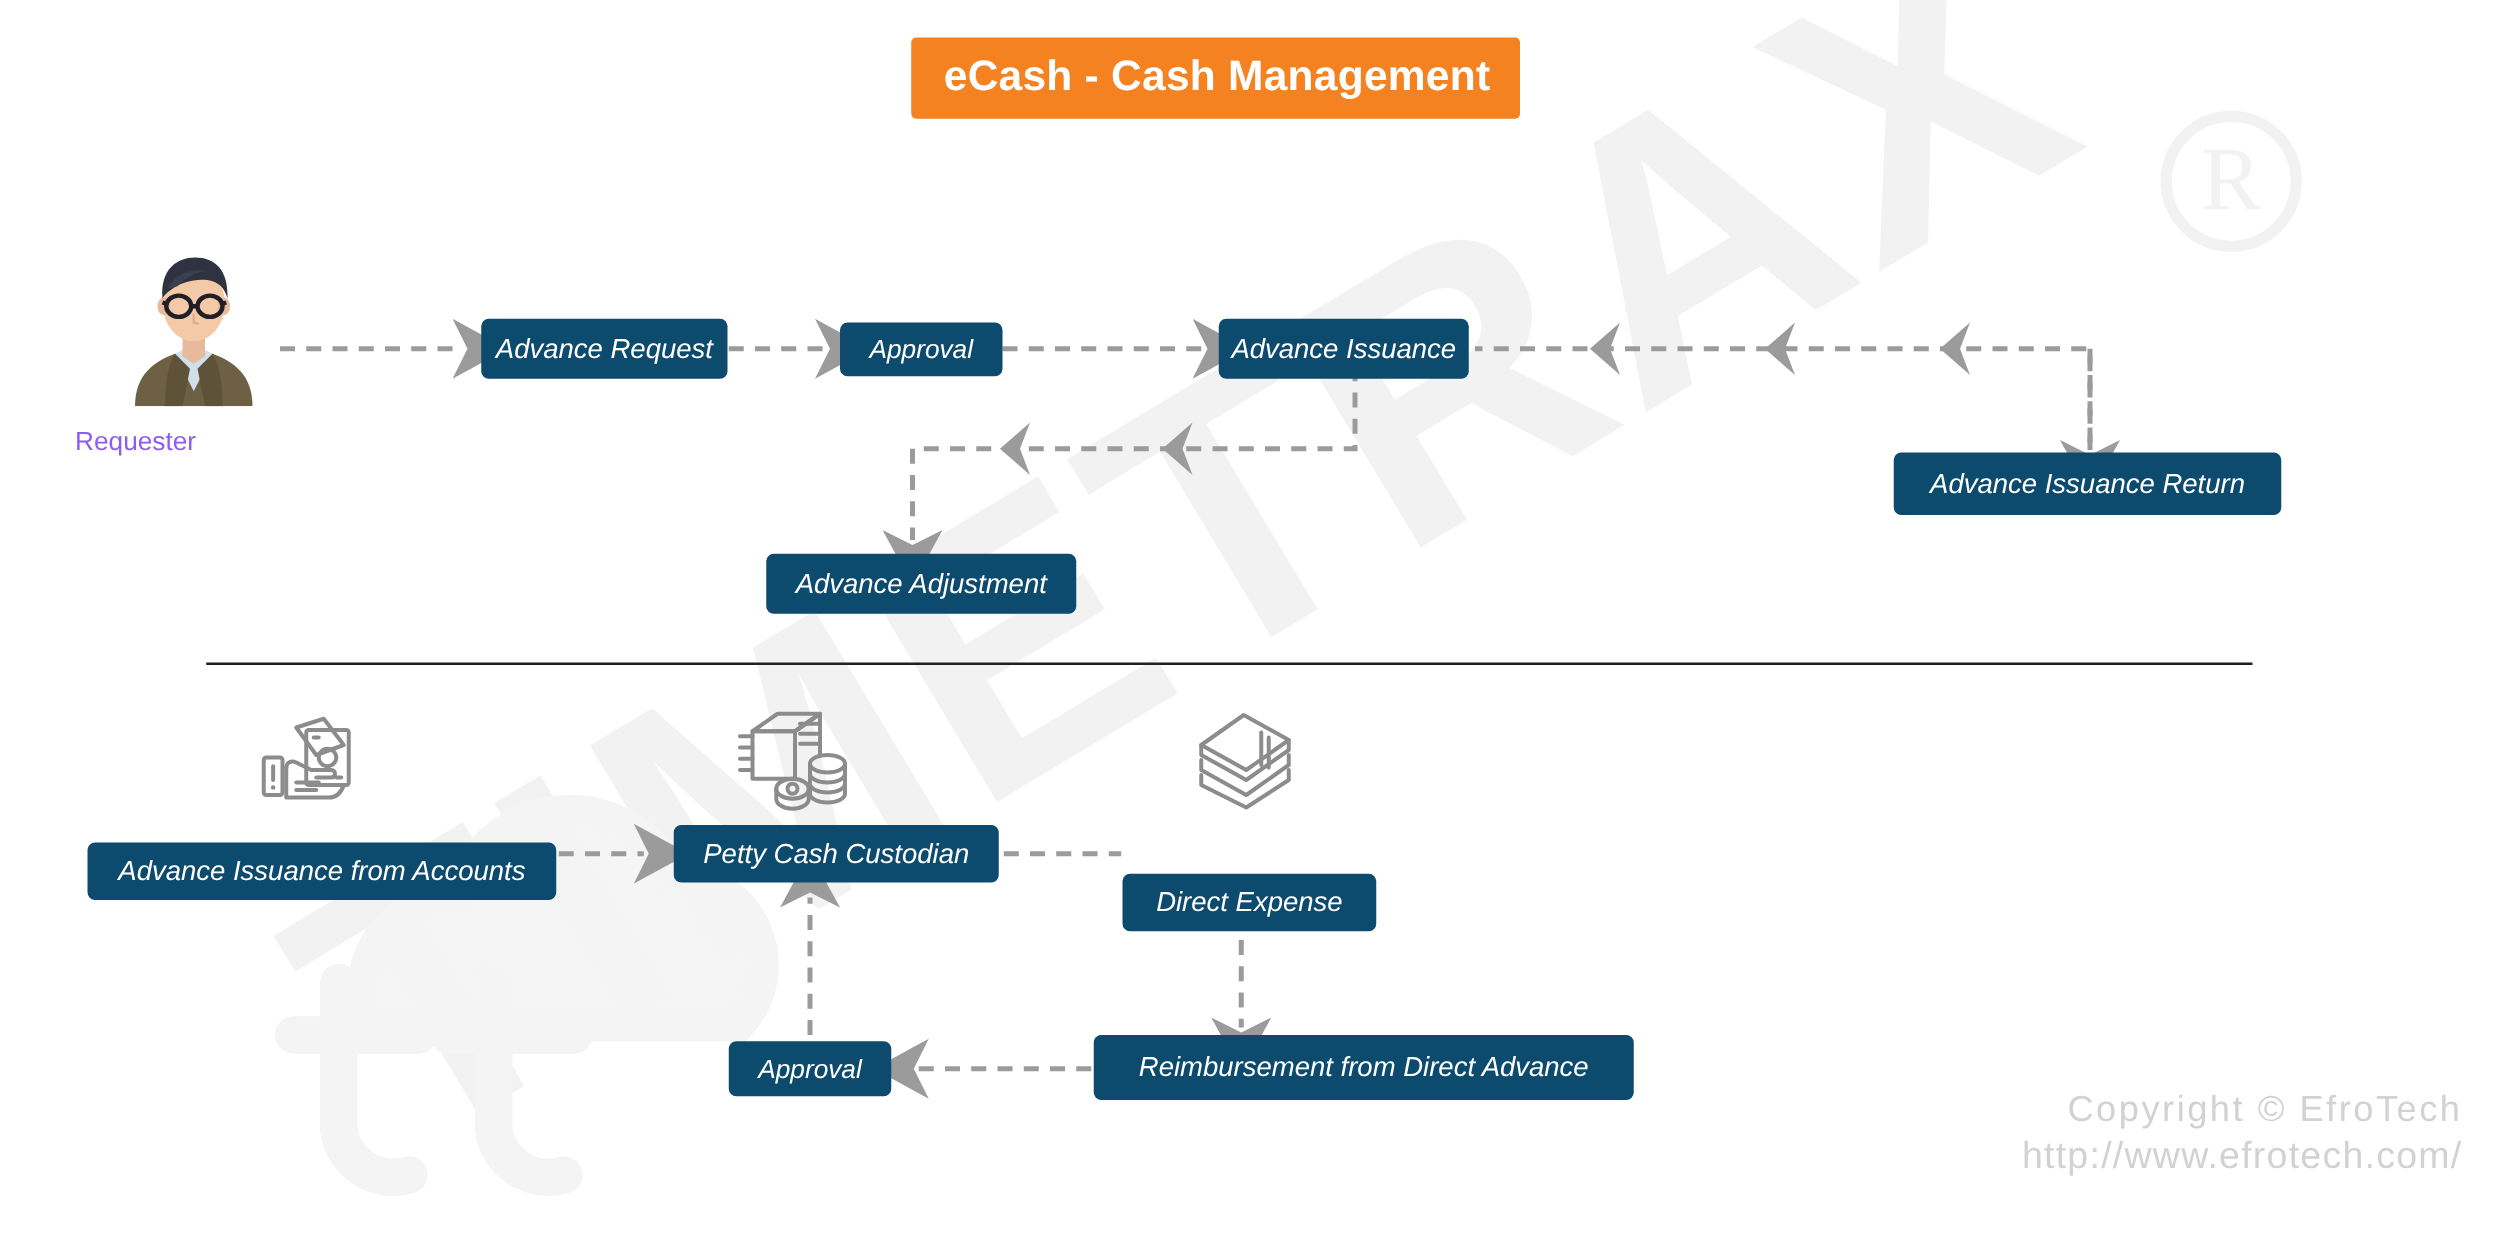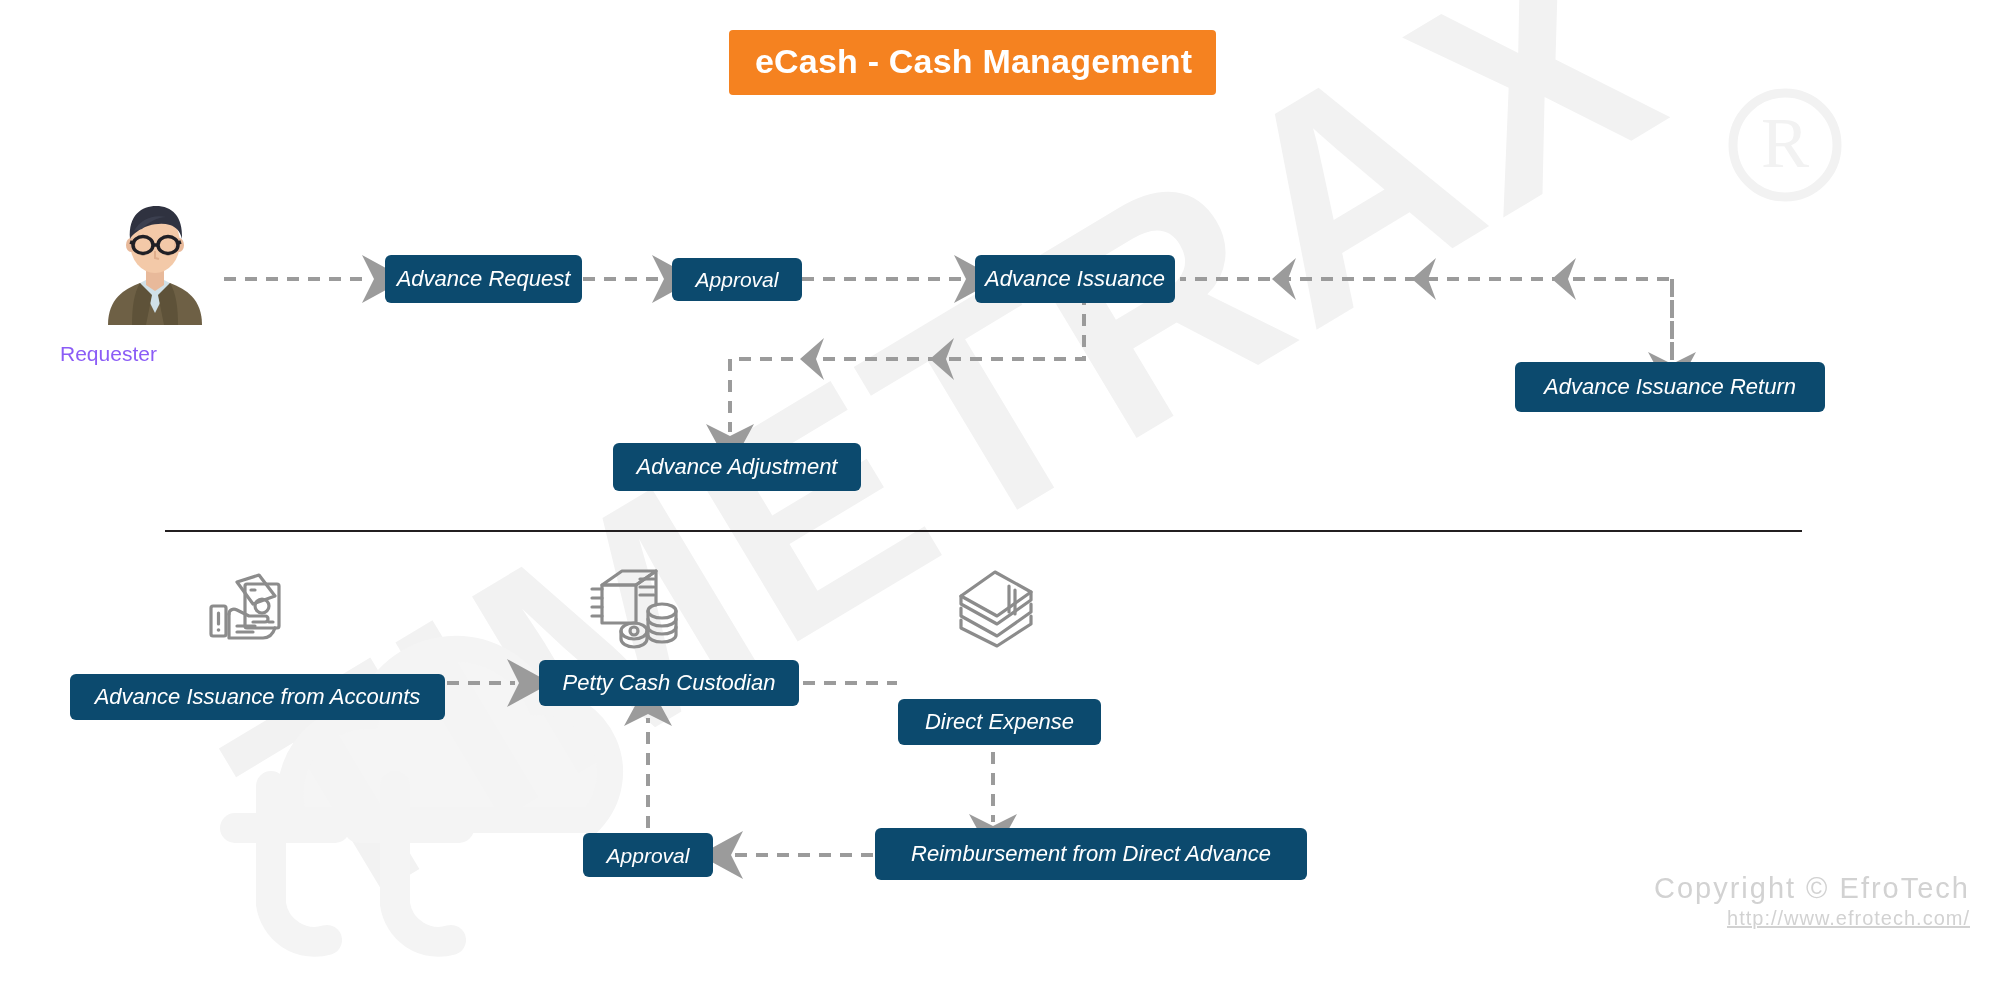--- a/index.html
+++ b/index.html
@@ -66,21 +66,21 @@
     position:absolute;left:165px;top:530px;width:1637px;height:0;
     border-top:2px solid #231f20;z-index:2;
   }
 
   
   .footer{
     position:absolute;right:30px;top:870px;
     text-align:right;color:#d2d2d2;z-index:3;
   }
   .footer .c1{font-size:29px;letter-spacing:2px;line-height:1.25;}
-  .footer .c2{font-size:20px;letter-spacing:1px;line-height:1.25;text-decoration:underline;}
+  .footer .c2{font-size:30px;letter-spacing:1px;line-height:1.25;}
 </style>
 </head>
 <body>
 
 <div id="stage">
 
   <svg id="watermark" viewBox="0 0 2000 1000">
     <g fill="#f2f2f2">
 
       <g transform="translate(1000,520) rotate(-31)">

